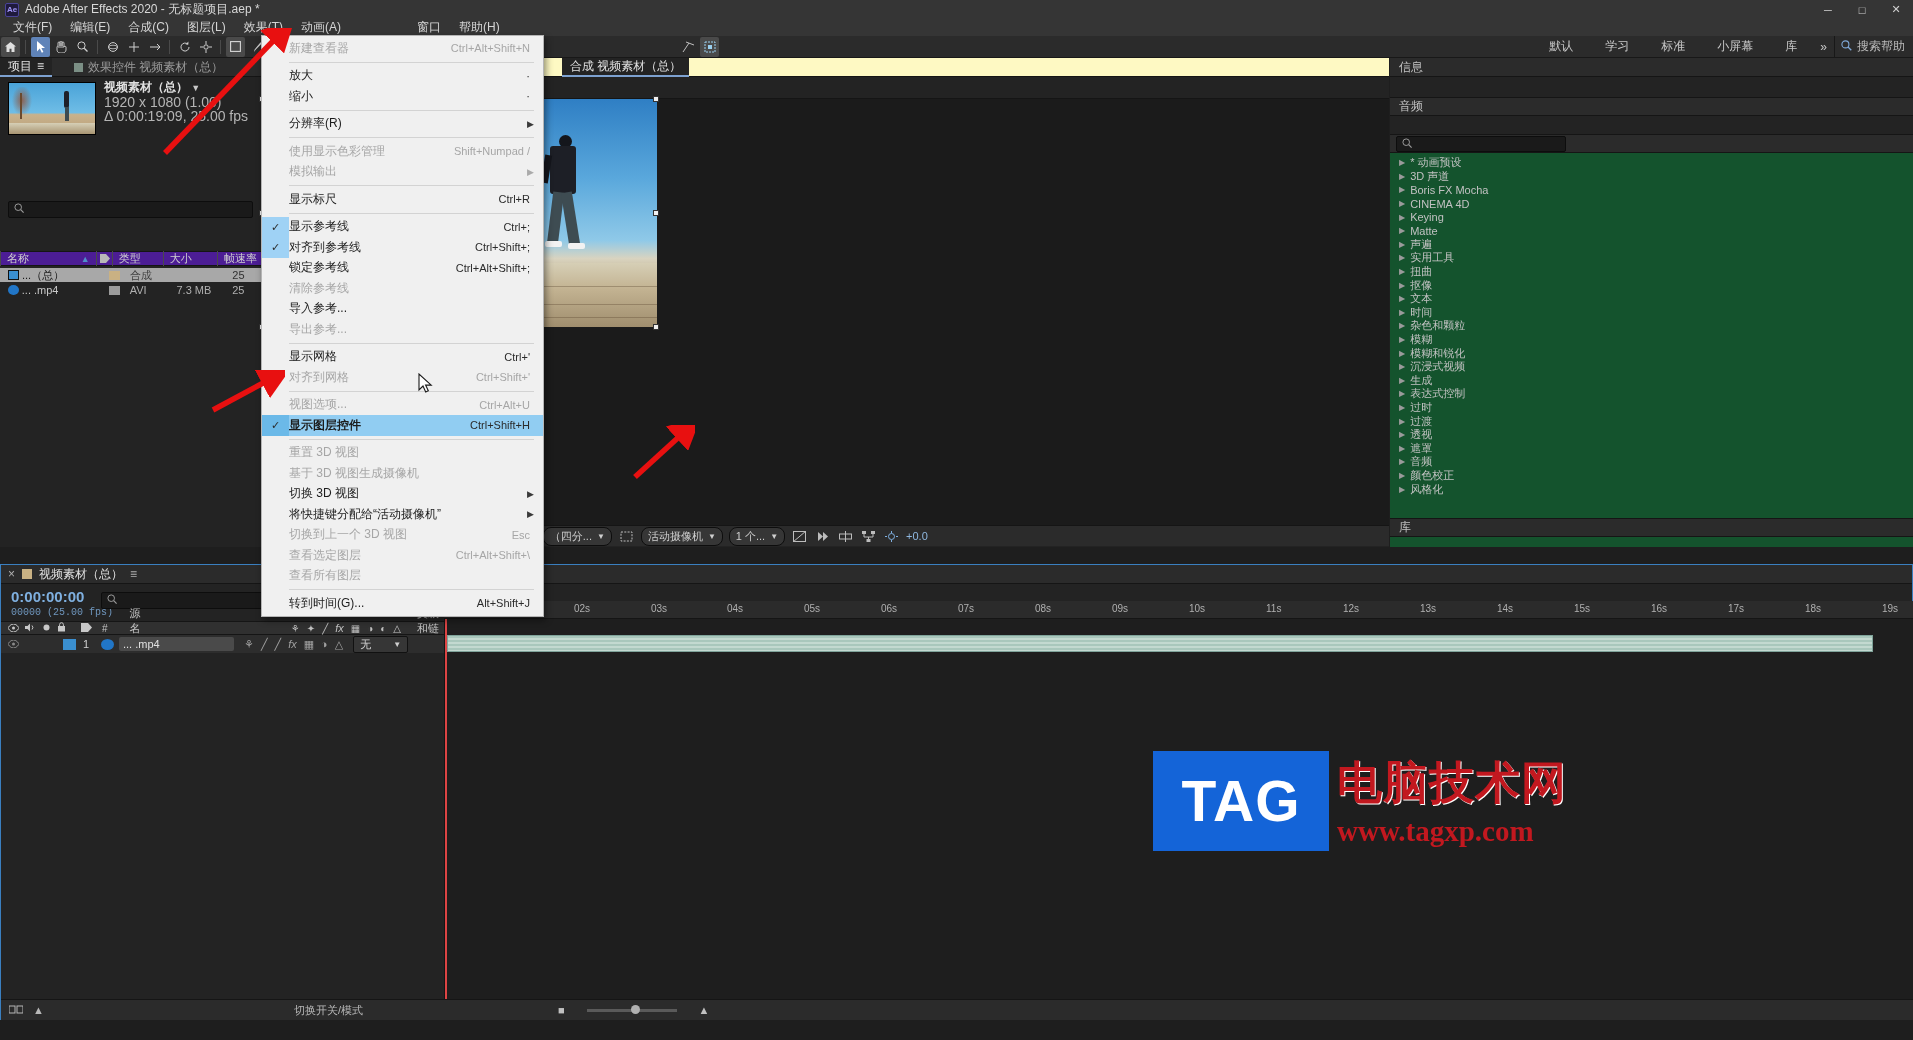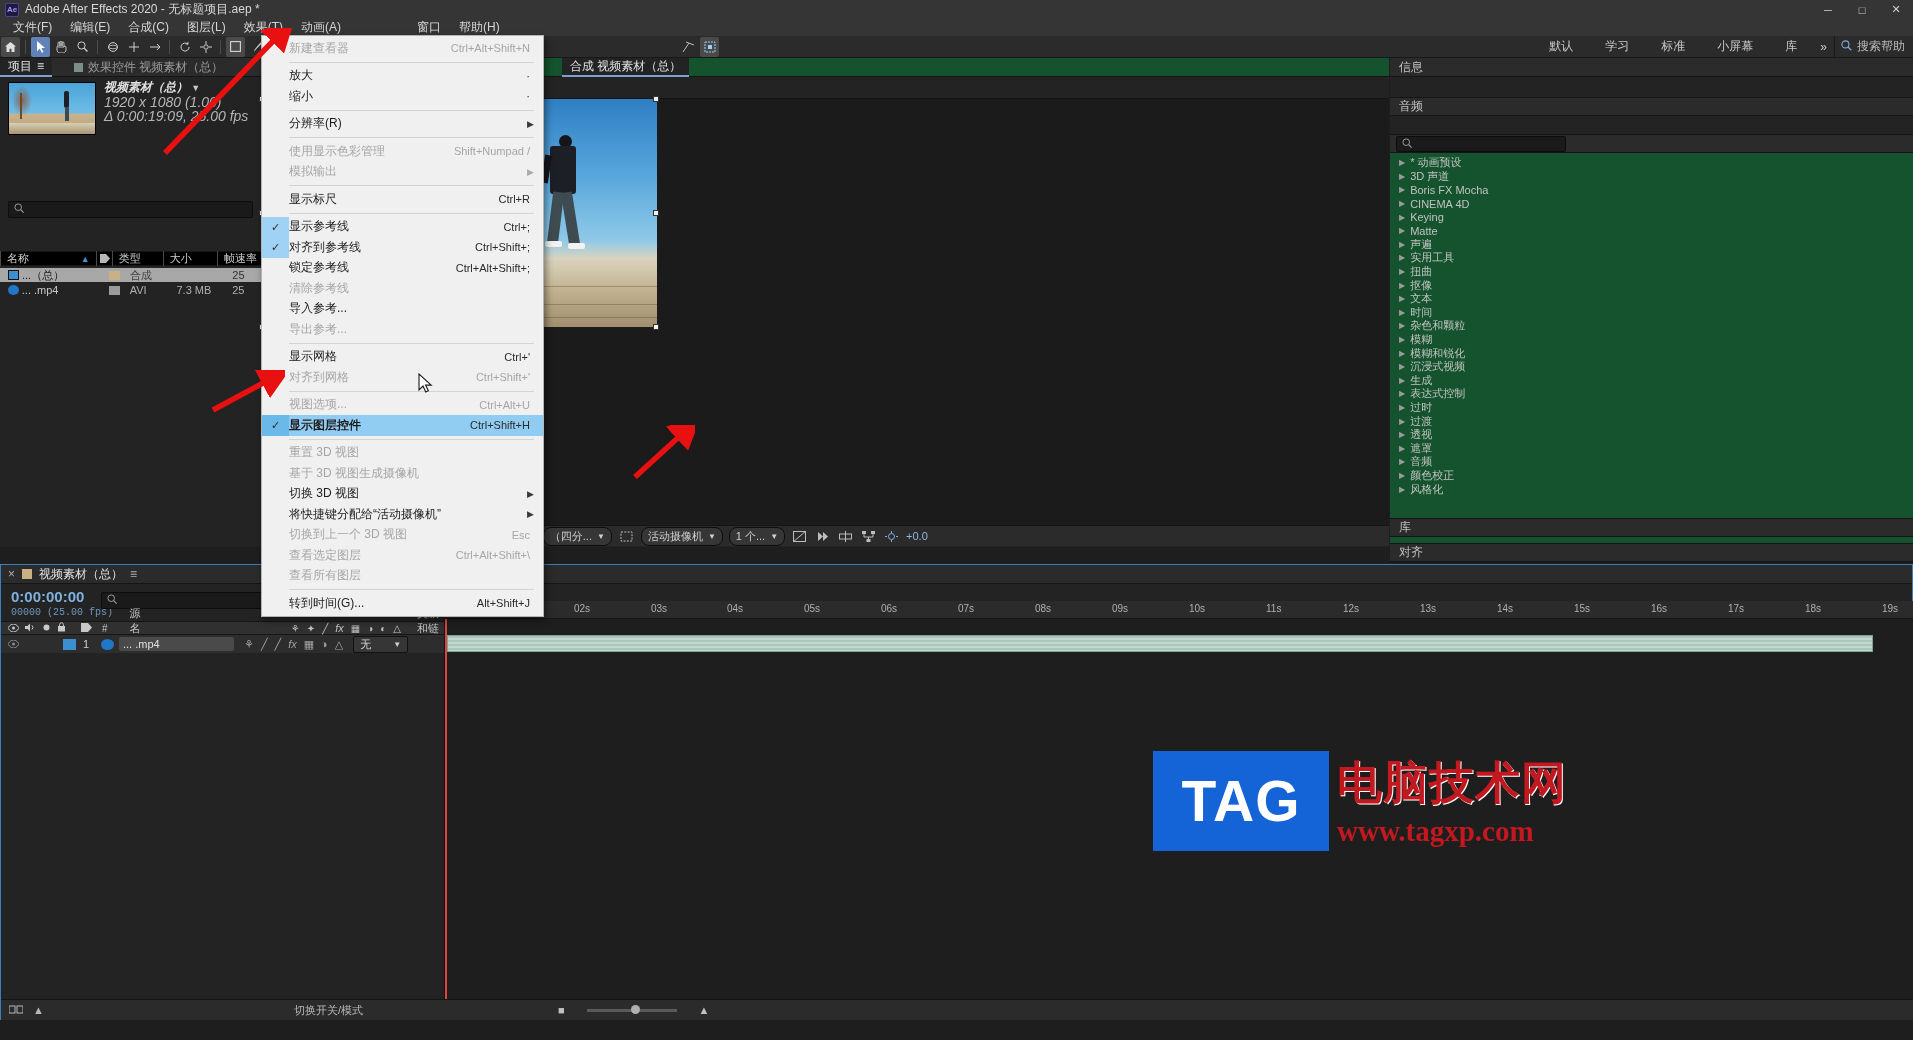--- a/index.html
+++ b/index.html
@@ -70,30 +70,30 @@
           align-items:center; color:#9a9a9a; gap:5px; }
   .ptab.sel { color:#e0e0e0; border-bottom:2px solid #7da1d0; background:#232323; }
 
   
   #project { left:0; top:58px; width:261px; height:489px; background:#232323; }
   #proj-thumb {
     left:8px; top:24px; width:88px; height:53px; border:1px solid #000;
     background:linear-gradient(180deg,#4aa3d8 0%,#6fbde6 58%,#c9b28c 62%,#b89f78 100%);
     overflow:hidden;
   }
-  #proj-meta { left:104px; top:22px; width:150px; line-height:14px;font-style:italic; }
+  #proj-meta { left:104px; top:22px; width:150px; line-height:14px; }
   #proj-meta .nm { color:#e0e0e0; font-size:12px; font-weight:bold; }
   #proj-meta .dim, #proj-meta .dur { color:#b5b5b5; font-size:14px; }
   #proj-search {
     left:8px; top:143px; width:245px; height:17px; background:#1a1a1a;
     border:1px solid #0d0d0d; border-radius:2px; display:flex;
     align-items:center; padding-left:5px; color:#8a8a8a; font-size:11px;
   }
   #proj-colhdr {
-    left:0; top:193px; width:261px; height:15px; background:#000000;
+    left:0; top:193px; width:261px; height:15px; background:#4c1d95;
     border-top:1px solid #151515; border-bottom:1px solid #151515;
     display:flex; align-items:center; font-size:11px; color:#cfcfcf;
   }
   .col { display:flex; align-items:center; border-left:1px solid #4a4a4a;
          padding-left:6px; height:15px; }
   .proj-row { left:0; width:261px; height:14px; display:flex;
               align-items:center; font-size:11px; }
   .proj-row .swatch { width:12px; height:10px; margin:0 3px 0 8px; }
   .proj-row .nm { width:97px; overflow:hidden; white-space:nowrap; }
   .proj-row .tag { width:12px; height:9px; margin-right:10px; }
@@ -102,21 +102,21 @@
   .proj-row .fr  { width:32px; color:#b0b0b0; }
   #proj-footer { left:0; top:525px; width:261px; height:21px;
                  background:#2b2b2b; border-top:1px solid #151515;
                  display:flex; align-items:center; gap:8px; padding-left:7px; }
   #bpc { background:#363636; border:1px solid #0d0d0d; border-radius:2px;
          font-size:10px; color:#c5c5c5; padding:1px 7px; }
   #proj-slider { width:110px; height:10px; background:#3a3a3a; border-radius:5px; }
 
   
   #comp { left:262px; top:58px; width:1127px; height:489px; background:#232323; }
-  #comp-tabs { height:19px; background:#14532d; display:flex;
+  #comp-tabs { height:19px; background:#fef9c3; display:flex;
                align-items:center; border-bottom:1px solid #151515; }
   #comp-sub { left:0; top:19px; width:1127px; height:22px; background:#232323;
               display:flex; align-items:center; padding-left:8px;
               font-size:11px; color:#b0b0b0; gap:12px;
               border-bottom:1px solid #151515; }
   #comp-stage { left:0; top:41px; width:1127px; height:426px; background:#1b1b1b; }
   #canvas-wrap { left:416px; top:169px; width:395px; height:228px; }
   #video {
     position:absolute; left:0; top:0; width:395px; height:228px;
     background:
@@ -773,23 +773,20 @@
         <span>颜色校正</span>
       </div>
     <div class="fx-row">
         <span class="fx-arrow">▶</span>
         <span>风格化</span>
       </div>
   </div>
 
   <div class="rpanel-hdr abs" style="left:0;top:460px;width:523px;">
     <span>库</span>
-  </div>
-  <div class="rpanel-hdr abs" style="left:0;top:485px;width:523px;">
-    <span>对齐</span>
   </div>
 </div>
 
 <div id="timeline" class="abs">
   <div id="tl-tabs">
     <span style="color:#b0b0b0;font-size:12px;">×</span>
     <span style="width:10px;height:10px;background:#c9b183;display:inline-block;"></span>
     <span style="color:#e0e0e0;font-size:12px;">视频素材（总）</span>
     <span style="color:#b0b0b0;">≡</span>
   </div>

